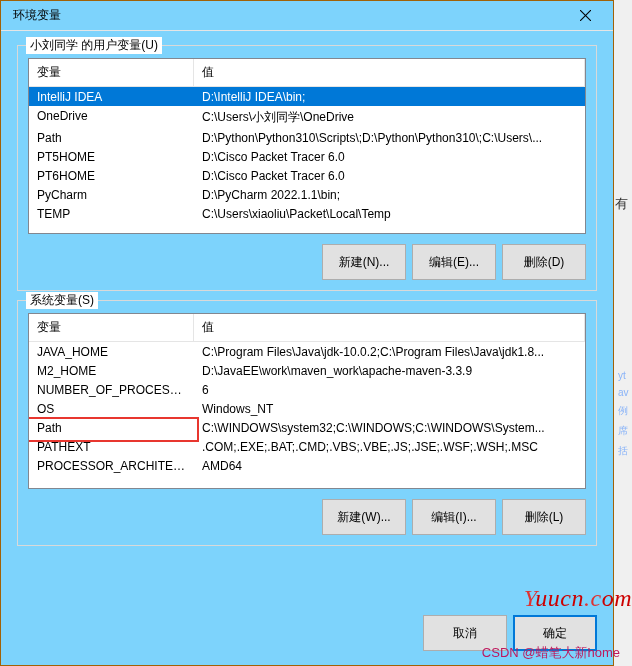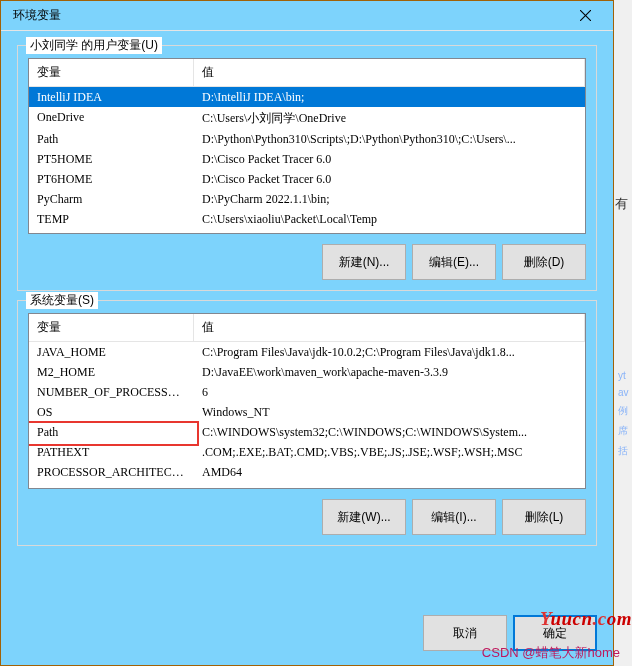--- a/index.html
+++ b/index.html
@@ -65,21 +65,21 @@
 .lv-header {
   display: flex;
   background: #fff;
   border-bottom: 1px solid #e5e5e5;
 }
 .lv-header .col {
   padding: 5px 8px;
   font-size: 12px;
   border-right: 1px solid #e5e5e5;
 }
-.lv-body { overflow-y: auto; height: 150px; font-family: Liberation Serif, serif; }
+.lv-body { overflow-y: auto; height: 150px; }
 .lv-row {
   display: flex;
   font-size: 12px;
   cursor: default;
 }
 .lv-row .cell {
   padding: 3px 8px 2px 8px;
   white-space: nowrap;
   overflow: hidden;
   text-overflow: ellipsis;
@@ -122,28 +122,27 @@
 .btn.primary { border-color: #0078d7; outline: 1px solid #0078d7; outline-offset: -2px; }
 .footer-buttons {
   display: flex;
   justify-content: flex-end;
   gap: 6px;
   padding: 0 16px 14px 0;
 }
 .watermark1 {
   position: absolute;
   right: 0px;
-  top: 608px;
+  top: 585px;
   font-family: Georgia, serif;
   font-style: italic;
-  font-size: 19px;
+  font-size: 24px;
   color: #c00;
   pointer-events: none;
   letter-spacing: 0.5px;
-  font-weight: bold;
 }
 .watermark1 .c { color: #d33; }
 .watermark2 {
   position: absolute;
   right: 12px;
   bottom: 4px;
   font-size: 13px;
   color: #be185d;
   pointer-events: none;
 }

